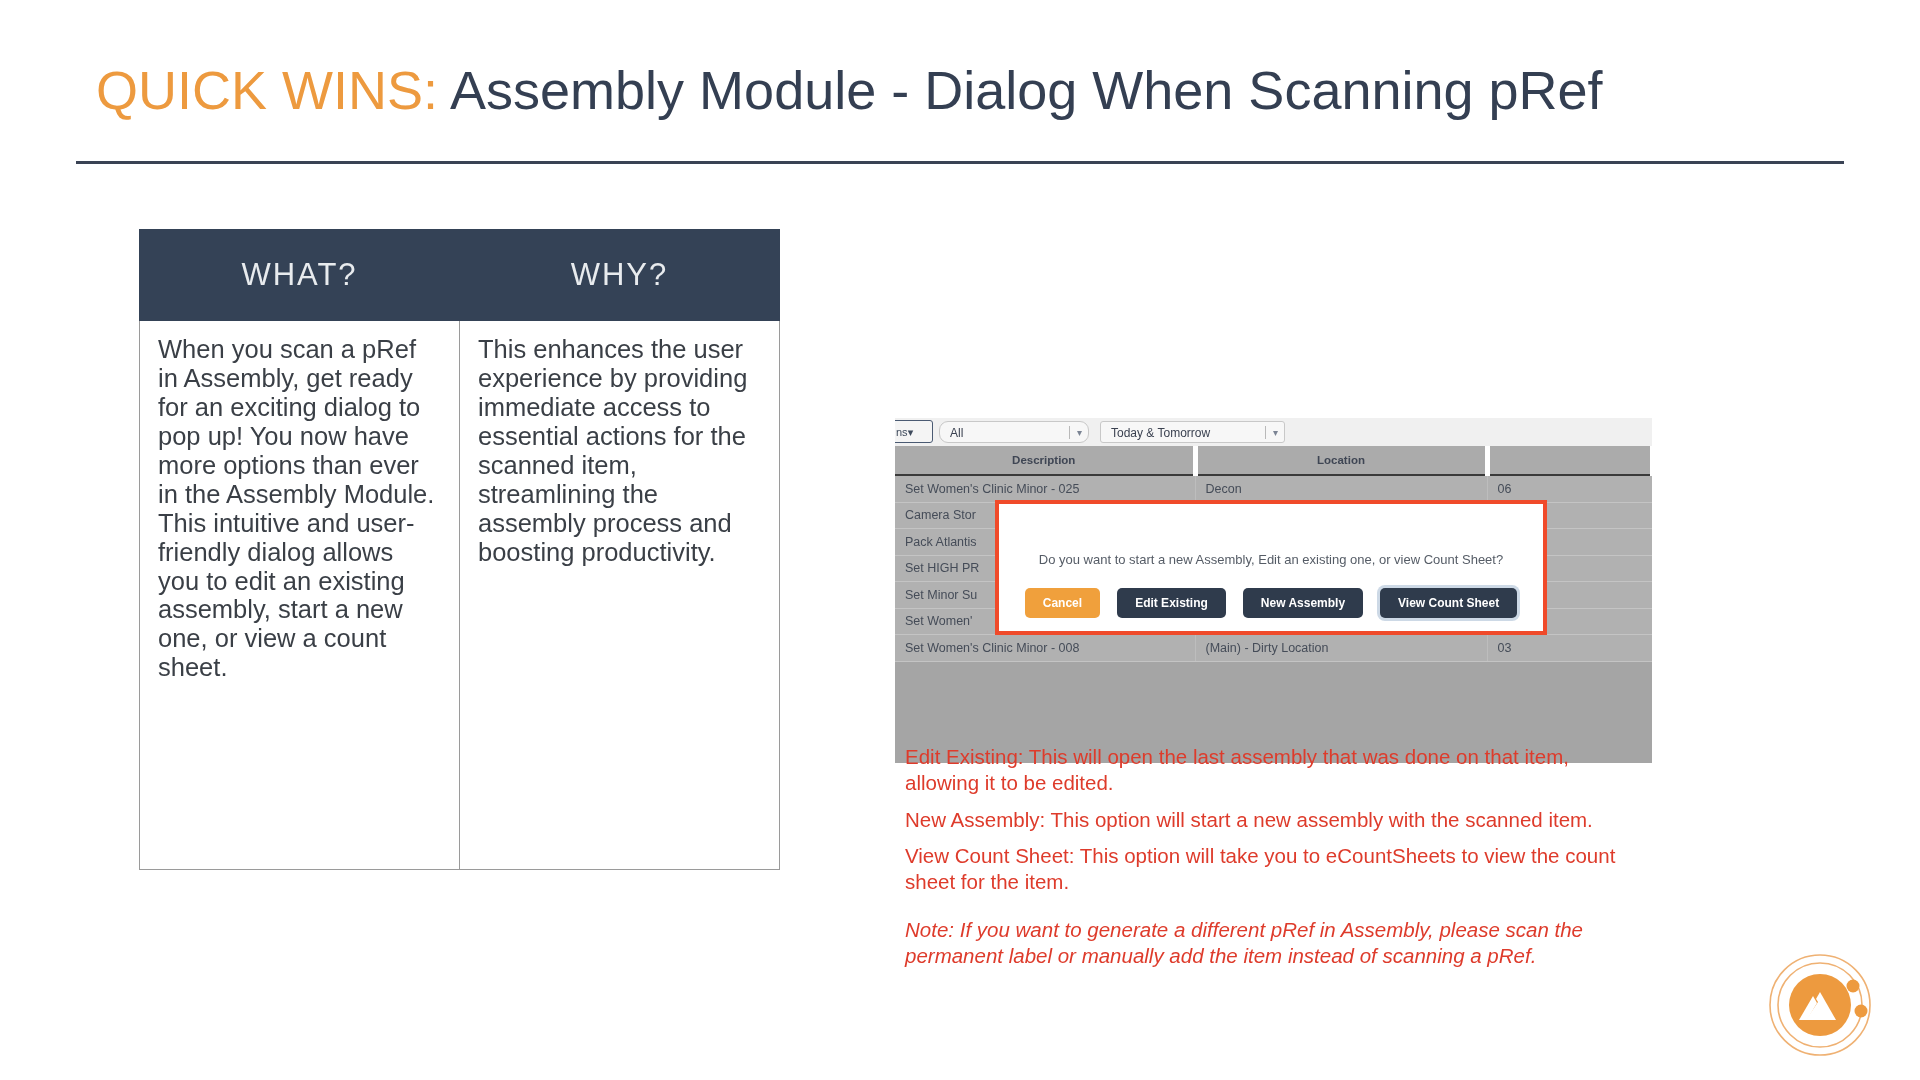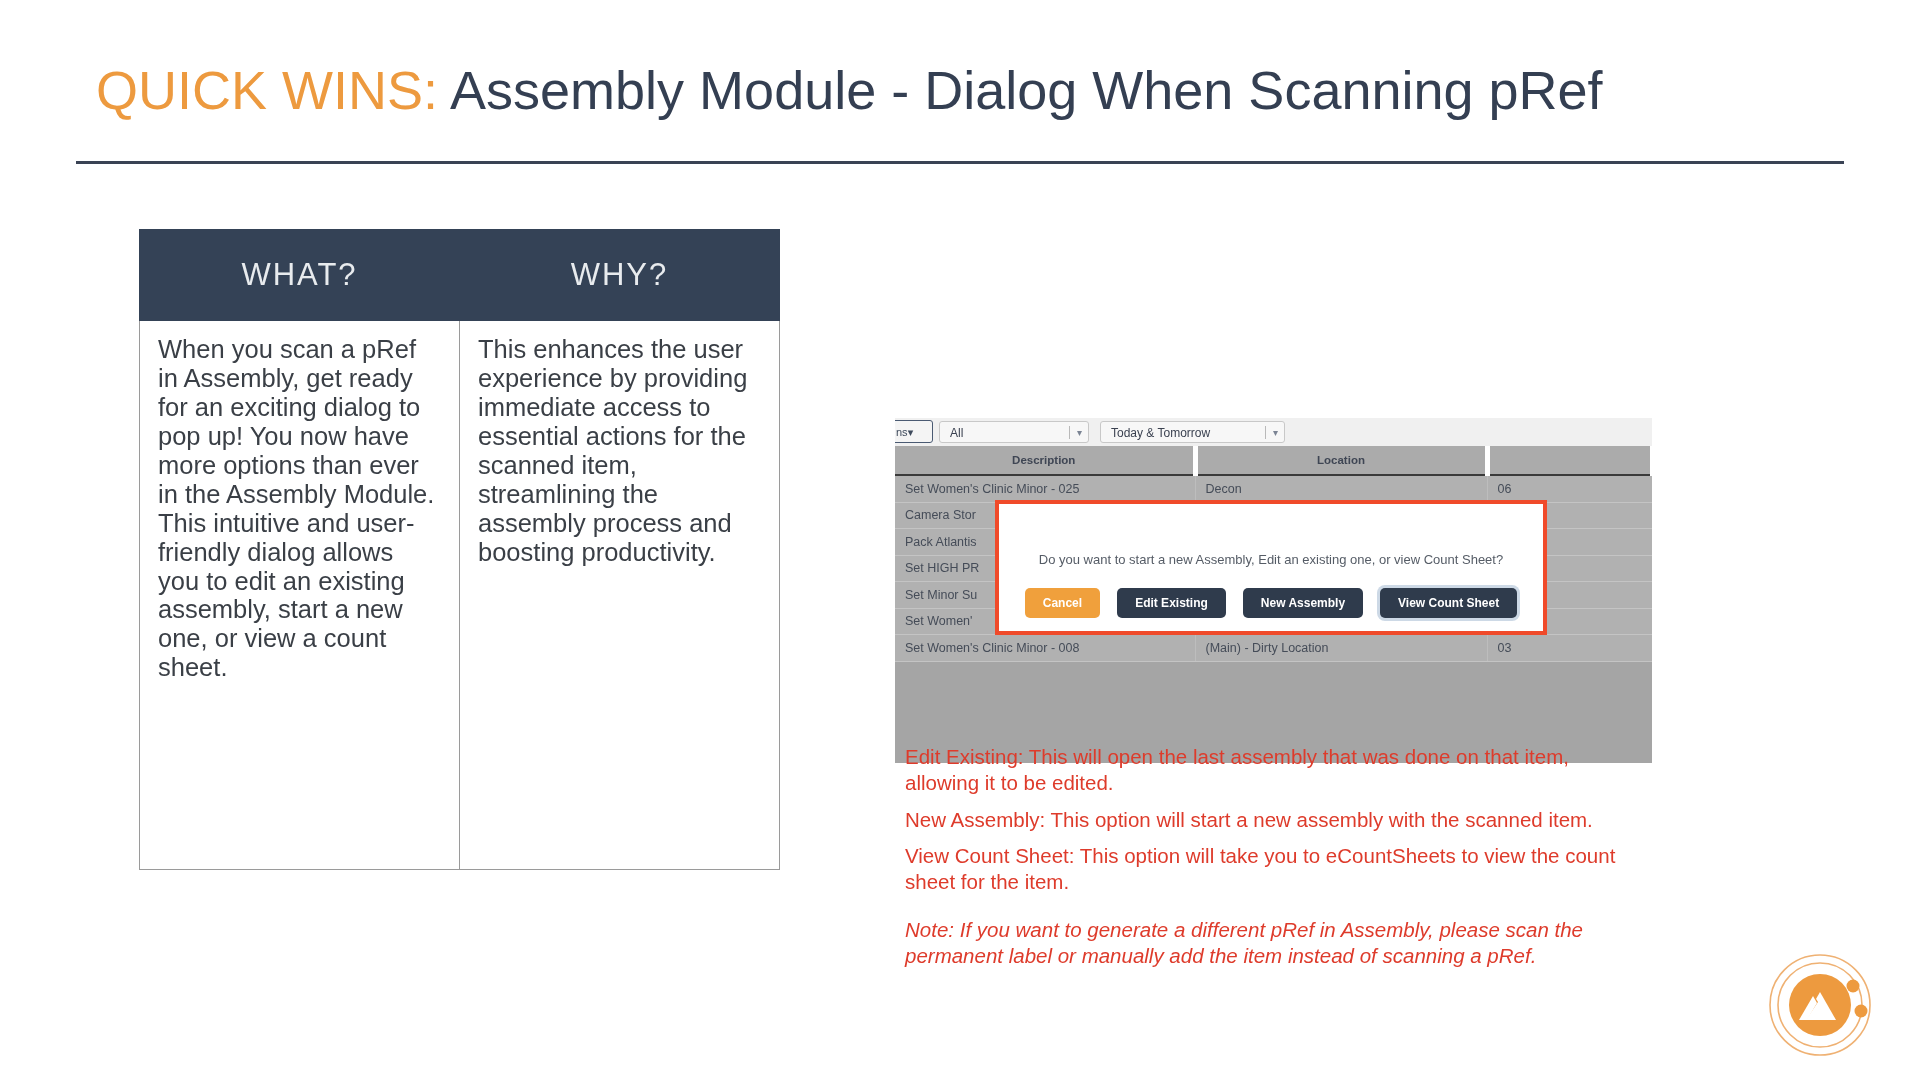--- a/index.html
+++ b/index.html
@@ -120,21 +120,21 @@
     right: 6px; top: 0;
     color: #7b8494;
     font-size: 10px;
   }
   .tb-select .divider {
     position: absolute;
     right: 18px; top: 4px;
     width: 1px; height: 13px;
     background: #b9b9b9;
   }
-  .sel-all { left: 44px; width: 150px; }
+  .sel-all { left: 44px; width: 150px; border-radius: 9px; }
   .sel-date { left: 205px; width: 185px; }
 
   .shot-tbl {
     position: absolute;
     left: 0; top: 28px;
     width: 100%;
     border-collapse: collapse;
     table-layout: fixed;
   }
   .shot-tbl th {

